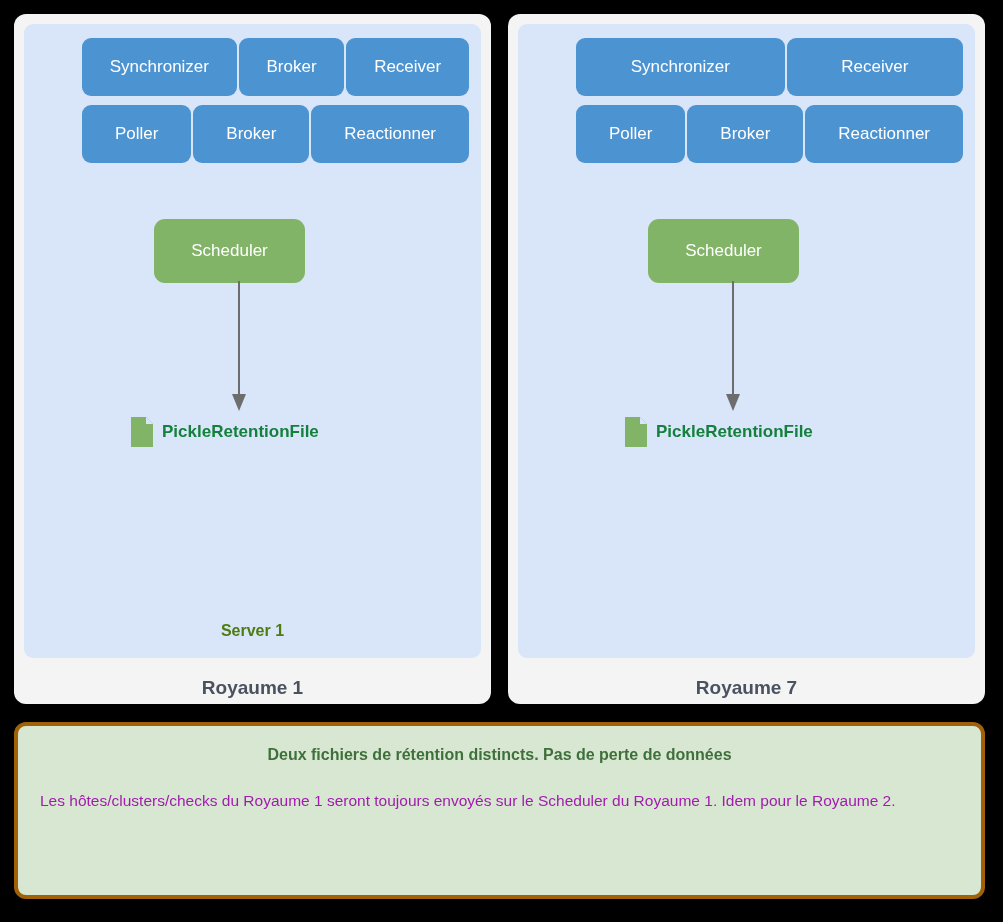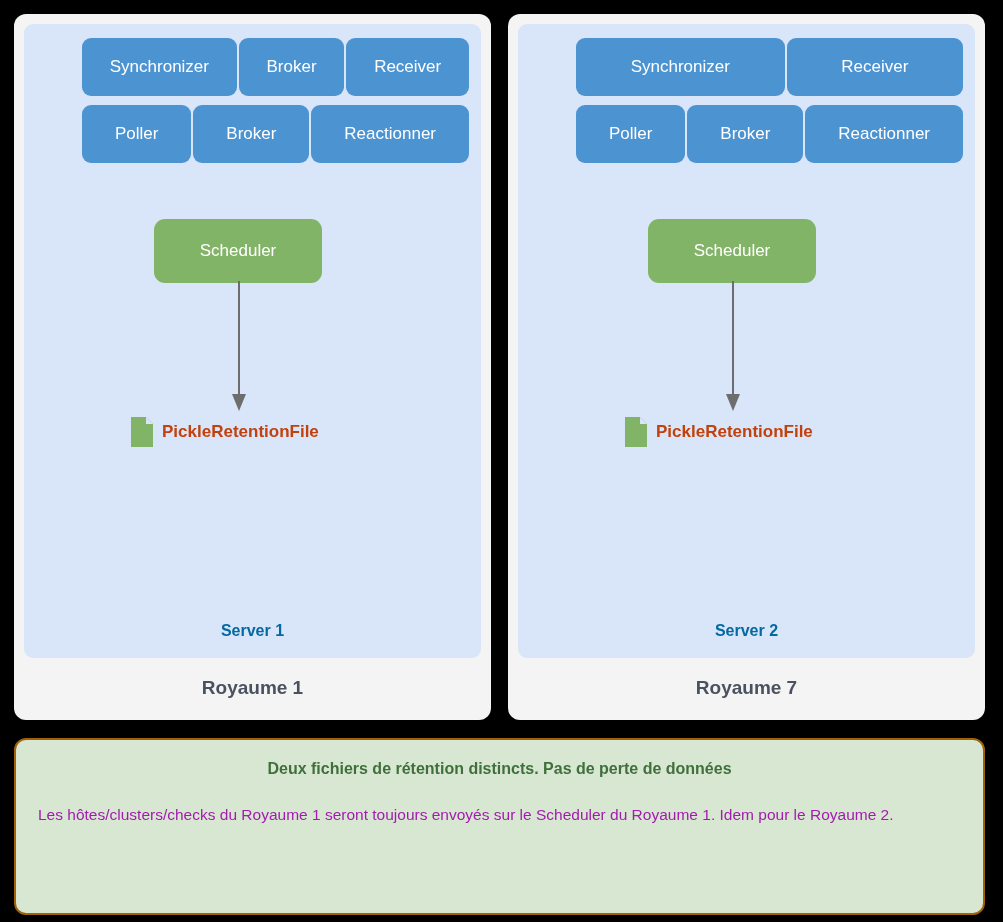--- a/index.html
+++ b/index.html
@@ -80,21 +80,21 @@
   .flow-area {
     position: relative;
     flex: 1 1 auto;
     margin-top: 56px;
   }
 
   .scheduler-node {
     position: absolute;
     left: 118px;
     top: 0;
-    width: 168px;
+    width: 151px;
     height: 64px;
     background: #82b467;
     border-radius: 11px;
     color: #ffffff;
     display: flex;
     align-items: center;
     justify-content: center;
     font-size: 17px;
   }
 
@@ -114,47 +114,47 @@
     display: flex;
     align-items: center;
     gap: 9px;
   }
   .file-icon {
     width: 22px;
     height: 30px;
     display: block;
   }
   .file-label {
-    color: #c2410c;
+    color: #15803d;
     font-size: 17px;
     font-weight: bold;
     white-space: nowrap;
   }
 
   .server-label {
     text-align: center;
-    color: #0369a1;
+    color: #4d7c0f;
     font-size: 16px;
     font-weight: bold;
     padding-bottom: 8px;
   }
 
   .realm-label {
     text-align: center;
     color: #4a5260;
     font-size: 19px;
     font-weight: bold;
-    padding: 19px 0 21px 0;
+    padding: 19px 0 5px 0;
   }
 
   
   .note-box {
     margin-top: 18px;
     background: #d8e7d1;
-    border: 2px solid #a16207;
+    border: 4px solid #a16207;
     border-radius: 12px;
     padding: 20px 22px 26px 22px;
     height: 177px;
   }
   .note-title {
     text-align: center;
     color: #3f703c;
     font-size: 16px;
     font-weight: bold;
     margin-bottom: 24px;
@@ -237,21 +237,20 @@
 
           <div class="file-node">
             <svg class="file-icon" viewBox="0 0 22 30">
               <path d="M0 0 H15 L22 7 V30 H0 Z" fill="#82b467"></path>
               <path d="M15 0 L22 7 H15 Z" fill="#d9e5f9"></path>
             </svg>
             <span class="file-label">PickleRetentionFile</span>
           </div>
         </div>
 
-        <div class="server-label">Server 2</div>
       </div>
 
       <div class="realm-label">Royaume 7</div>
     </div>
 
   </div>
 
   <div class="note-box">
     <div class="note-title">Deux fichiers de rétention distincts. Pas de perte de données</div>
     <div class="note-body">

